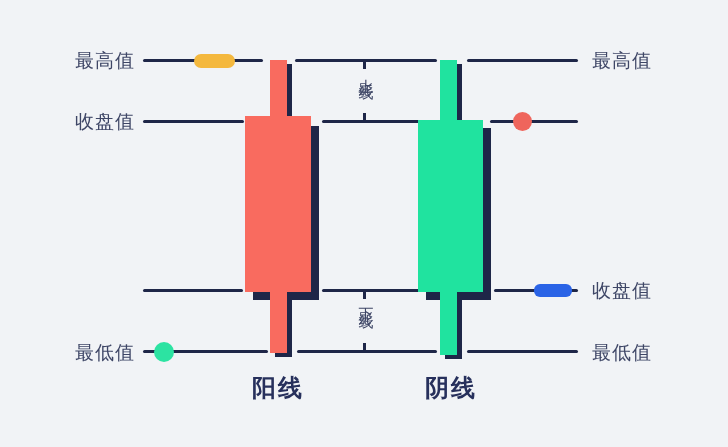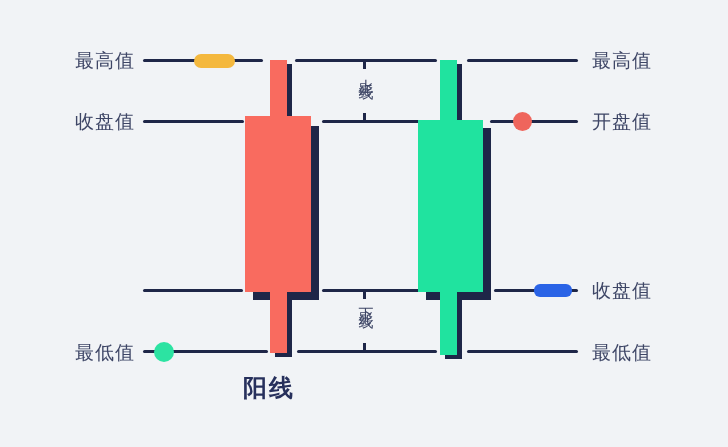--- a/index.html
+++ b/index.html
@@ -35,37 +35,36 @@
   .shadow{position:absolute;background:var(--navy,#1e2648);}
   .red{background:var(--red,#f96b5f);}
   .green{background:var(--green,#20e39f);}
   .marker-pill{position:absolute;border-radius:7px;}
   .marker-dot{position:absolute;border-radius:50%;}
   .pill-yellow{background:var(--yellow,#f4b83e);}
   .pill-blue{background:var(--blue,#2a63e6);}
   .dot-red{background:var(--dotred,#ef655c);}
   .dot-green{background:var(--dotgreen,#2ce3a2);}
   .candle-title{
-    position:absolute;width:70px;
+    position:absolute;width:70px;text-align:center;
     font-size:24px;font-weight:bold;
     color:var(--boldtext,#27305c);
     letter-spacing:2px;
   }
 </style>
 </head>
 <body>
 
 <div class="canvas">
 
   <div class="side-label" style="left:75px;top:49px;">最高值</div>
   <div class="side-label" style="left:75px;top:110px;">收盘值</div>
   <div class="side-label" style="left:75px;top:341px;">最低值</div>
 
   <div class="side-label" style="left:592px;top:49px;">最高值</div>
-  <div class="side-label" style="left:592px;top:110px;">开盘值</div>
   <div class="side-label" style="left:592px;top:279px;">收盘值</div>
   <div class="side-label" style="left:592px;top:341px;">最低值</div>
 
   <div class="hline" style="left:143px;top:59px;width:120px;"></div>
   <div class="hline" style="left:295px;top:59px;width:142px;"></div>
   <div class="hline" style="left:467px;top:59px;width:111px;"></div>
   <div class="tick" style="left:363px;top:62px;"></div>
 
   <div class="hline" style="left:143px;top:120px;width:101px;"></div>
   <div class="hline" style="left:322px;top:120px;width:115px;"></div>
@@ -98,14 +97,15 @@
 
   <div class="marker-pill pill-yellow" style="left:194px;top:54px;width:41px;height:14px;"></div>
   <div class="marker-dot dot-red" style="left:513px;top:112px;width:19px;height:19px;"></div>
   <div class="marker-pill pill-blue" style="left:534px;top:284px;width:38px;height:13px;border-radius:6px;"></div>
   <div class="marker-dot dot-green" style="left:154px;top:342px;width:20px;height:20px;"></div>
 
   <div class="v-label" style="left:356px;top:67px;height:50px;">上影线</div>
   <div class="v-label" style="left:356px;top:296px;height:50px;">下影线</div>
 
   <div class="candle-title" style="left:243px;top:372px;">阳线</div>
+  <div class="candle-title" style="left:416px;top:372px;">阴线</div>
 
 </div>
 
 </body></html>

